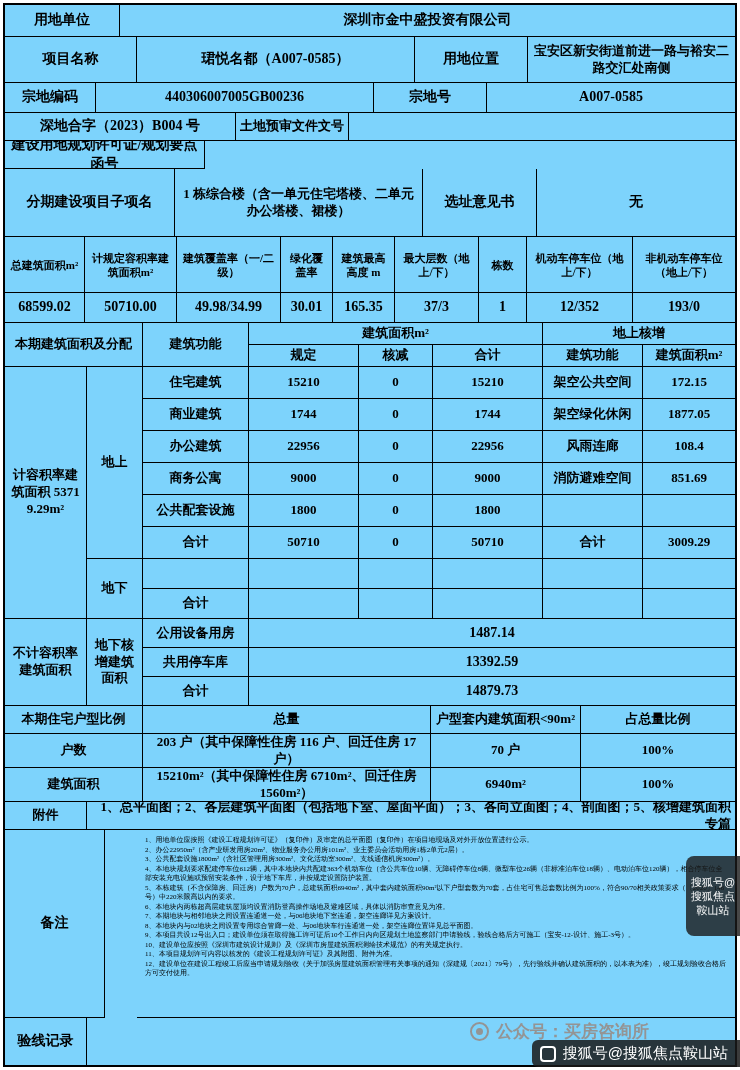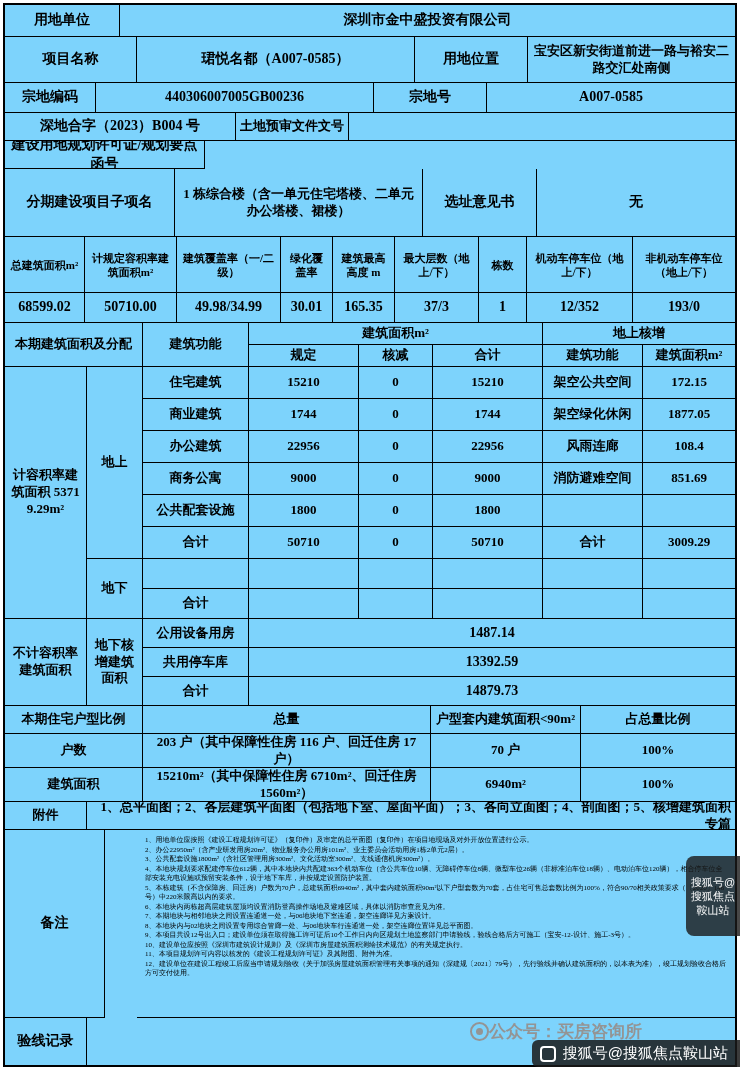--- a/index.html
+++ b/index.html
@@ -59,21 +59,21 @@
     display:flex; align-items:center; justify-content:center;
     text-align:center;
     font-size:11px; line-height:14px; font-weight:400;
     padding:5px 3px;
     font-family:"Liberation Sans", sans-serif;
   }
   .account-line {
     position:absolute; left:470px; top:1020px;
     color:#949494;
     font-size:17px; font-weight:700;
-    display:flex; align-items:center; 
+    display:flex; align-items:center; gap:7px;
     font-family:"Liberation Sans", sans-serif;
   }
   .ring {
     width:19px; height:19px;
     border:2px solid #949494; border-radius:50%;
     display:inline-flex; align-items:center; justify-content:center;
   }
   .ring::after {
     content:""; width:7px; height:7px;
     background:#949494; border-radius:50%;

